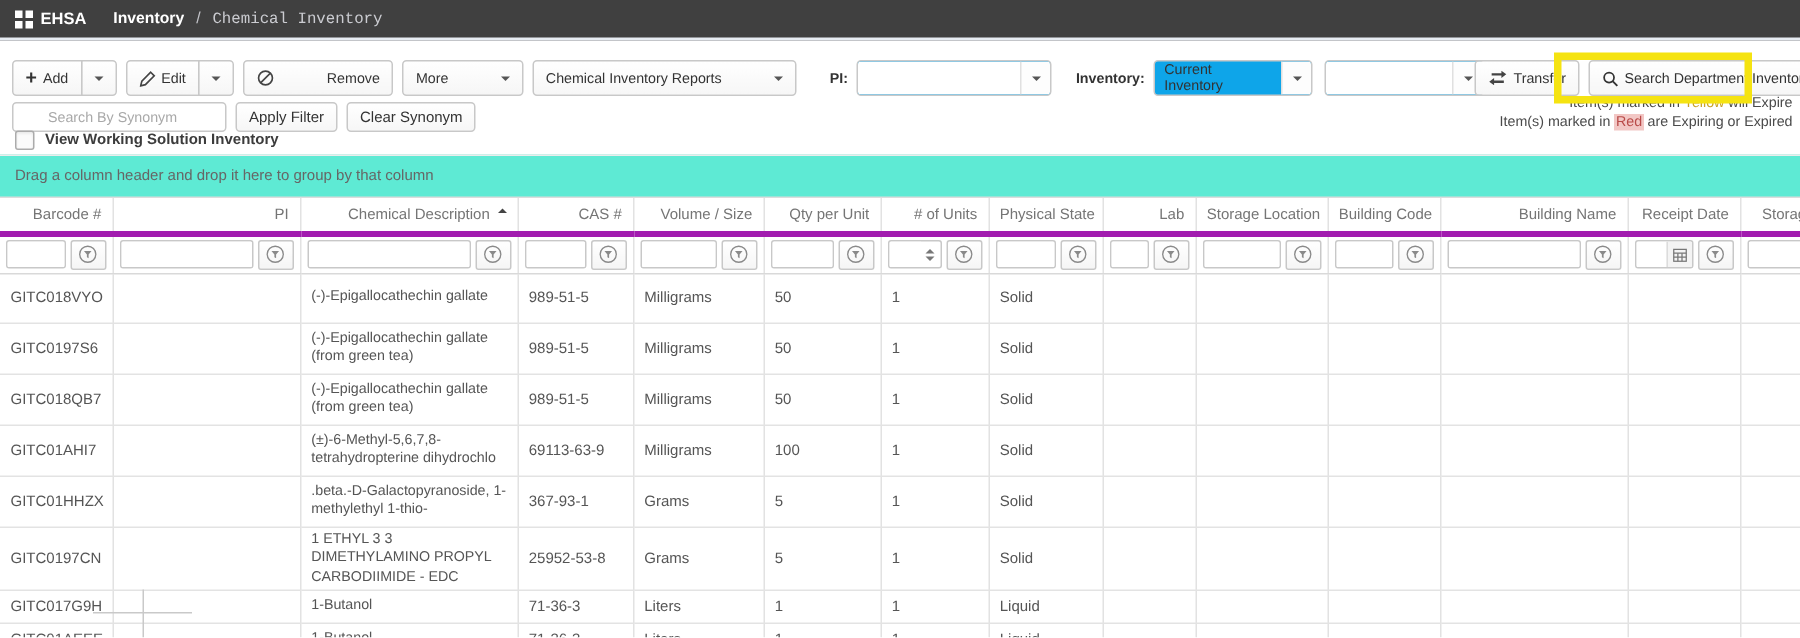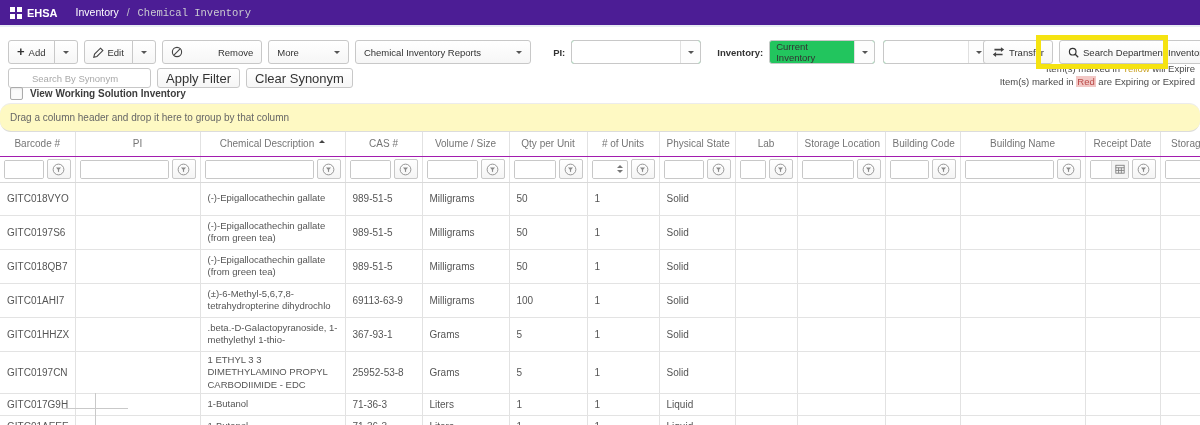--- a/index.html
+++ b/index.html
@@ -1,45 +1,45 @@
 <!DOCTYPE html>
 <html><head>
 <meta charset="utf-8">
 <style>
   * { margin:0; padding:0; box-sizing:border-box; }
   html,body { width:1200px; height:425px; overflow:hidden; background:#fff;
               font-family:"Liberation Sans","DejaVu Sans",sans-serif; color:#333; }
   .screen { position:relative; width:1200px; height:425px; }
 
   
-  .navbar { position:absolute; top:0; left:0; right:0; height:27px; background:#4c1d95;
+  .navbar { position:absolute; top:0; left:0; right:0; height:27px; background:#404040;
             display:flex; align-items:center; padding:0 10px; border-bottom:2px solid #e7ecf3; }
   .brand { display:flex; align-items:center; gap:5px; color:#fff; font-size:11px; font-weight:bold; }
   .waffle { display:grid; grid-template-columns:5px 5px; grid-template-rows:5px 5px; gap:2px; }
   .waffle i { background:#fff; }
   .crumbs { margin-left:18px; font-size:10.5px; }
-  .crumb-section { color:#fff; font-weight:normal; }
+  .crumb-section { color:#fff; font-weight:bold; }
   .crumb-sep { color:#c3c4c9; margin:0 5px; }
   .crumb-page { color:#cbccd1;font-family:Liberation Mono, monospace; }
 
   
   .toolbar1 { position:absolute; top:40px; left:8px; height:24px; display:flex; align-items:center; }
   .btn { display:inline-flex; align-items:center; gap:4px; height:24px; padding:0 8px;
          background:linear-gradient(#ffffff,#f6f6f6); border:1px solid #c8c8c8; border-radius:3px;
          font-size:9.5px; color:#333; cursor:pointer; white-space:nowrap; }
   .btn-group { display:flex; margin-right:6px; }
   .btn-group .btn { border-radius:0; }
   .btn-group .btn:first-child { border-radius:3px 0 0 3px; }
   .btn-group .btn:last-child { border-radius:0 3px 3px 0; margin-left:-1px; }
   .btn.single { margin-right:6px;gap:35px; }
   .caret { display:inline-block; width:0; height:0; border:3.5px solid transparent;
            border-top-color:#555; position:relative; top:2px; }
   .plus-icon { font-size:13px; font-weight:bold; color:#333; line-height:10px; }
   .tool-label { font-size:9.5px; font-weight:bold; color:#333; margin:0 6px 0 16px; }
-  .combo { display:flex; align-items:flex-end; height:24px; background:#22c55e; border:1px solid #c8c8c8;
+  .combo { display:flex; align-items:flex-end; height:24px; background:#0ea5e9; border:1px solid #c8c8c8;
            border-radius:3px; overflow:hidden; }
   .combo input { border:0; outline:none; height:100%; flex:1; min-width:0; padding:0 6px; font-size:9.5px; }
   .combo .combo-val { flex:1; padding:0 6px; font-size:9.5px; color:#333; }
   .combo .dd-btn { width:20px; height:100%; display:flex; align-items:center; justify-content:center;
                    border-left:1px solid #e0e0e0; background:#fdfdfd; cursor:pointer; }
   .combo.pi { width:130px; }
   .combo.inv { width:106px; margin-right:8px; }
   .combo.inv2 { width:106px; }
 
   .toolbar-right { position:absolute; top:40px; left:983px; height:24px; display:flex; gap:6px; }
@@ -55,40 +55,40 @@
             line-height:12.5px; color:#4a4a4a; z-index:10; }
   .legend .w-yellow { color:#c9a227; }
   .legend .w-red { color:#b94a48; background:#f2c7c5; padding:0 1px; }
   .legend .w-blue { color:#3b7bbf; }
 
   
   .toolbar2 { position:absolute; top:68px; left:8px; display:flex; gap:6px; align-items:center; }
   .synonym-input { width:143px; height:20px; border:1px solid #c8c8c8; border-radius:3px;
                    padding:0 23px; font-size:9.5px; color:#333; outline:none; }
   .synonym-input::placeholder { color:#a9a9a9; }
-  .btn.small { height:20px; font-size:13px; }
+  .btn.small { height:20px; font-size:10px; }
 
   
   .working-row { position:absolute; top:87px; left:10px; display:flex; align-items:center; gap:7px; }
   .checkbox { width:13px; height:13px; border:1px solid #ababab; background:#fbfbfb; border-radius:2px;
               box-shadow:inset 0 1px 2px rgba(0,0,0,.08); cursor:pointer; }
   .working-label { font-size:10px; font-weight:bold; color:#3c3c3c; }
 
   
-  .group-bar { position:absolute; top:103px; left:0; right:0; height:29px; background:#fef9c3;
+  .group-bar { position:absolute; top:103px; left:0; right:0; height:29px; background:#5eead4;
                border-top:1px solid #ececec; border-bottom:1px solid #dcdcdc;
-               display:flex; align-items:center; padding-left:10px;border-radius:11px; }
+               display:flex; align-items:center; padding-left:10px; }
   .group-hint { font-size:10px; color:#666; }
 
   
   .grid-wrap { position:absolute; top:132px; left:0; width:1260px; bottom:0; overflow:hidden; }
   table { border-collapse:collapse; table-layout:fixed; width:1260px; }
   th, td { border-right:1px solid #e2e2e2; overflow:hidden; }
-  thead th { height:24px; text-align:center; padding:0 7px; font-size:10px; font-weight:normal;
-             color:#757575; white-space:nowrap; border-bottom:1px solid #a21caf; cursor:pointer; }
+  thead th { height:24px; text-align:right; padding:0 7px; font-size:10px; font-weight:normal;
+             color:#757575; white-space:nowrap; border-bottom:4px solid #a21caf; cursor:pointer; }
   .sort-asc { display:inline-block; width:0; height:0; border:3.5px solid transparent;
               border-bottom-color:#444; margin-left:5px; position:relative; top:-4px; }
   .filter-row td { height:26px; padding:0 4px; border-bottom:1px solid #d9d9d9; background:#fff; }
   .fwrap { display:flex; align-items:center; gap:3px; }
   .f-box { display:flex; align-items:center; flex:1; min-width:14px; height:19px;
            border:1px solid #c8c8c8; border-radius:2px; background:#fff; overflow:hidden; }
   .f-box input { border:0; outline:none; flex:1; min-width:0; height:100%; padding:0 3px; font-size:10px; }
   .spin { width:13px; height:100%; display:flex; flex-direction:column; align-items:center;
           justify-content:center; gap:2px; cursor:pointer; }
   .spin .up { width:0; height:0; border:3px solid transparent; border-bottom-color:#777; display:block; }

